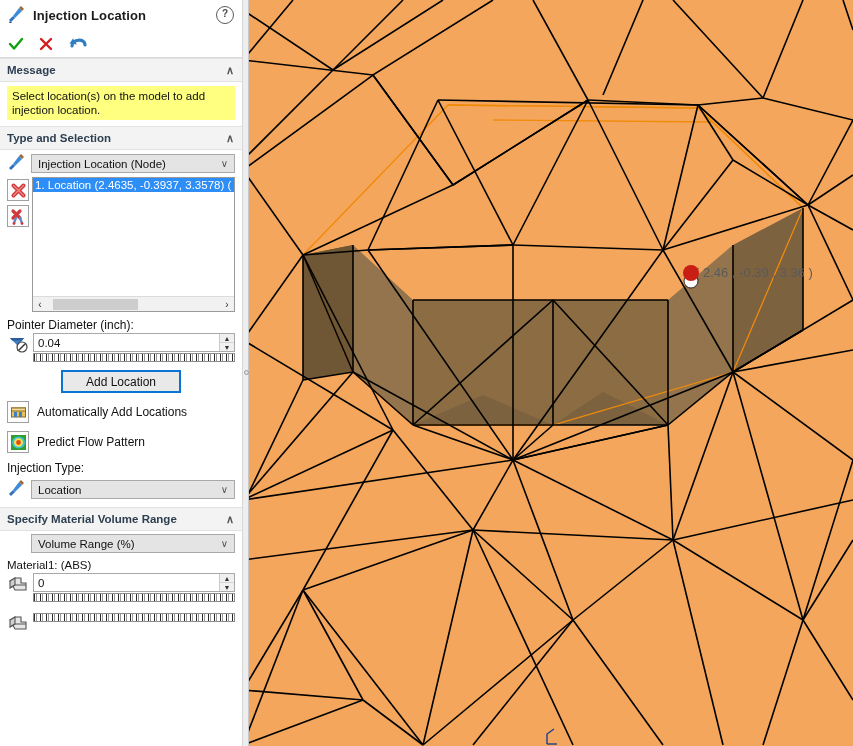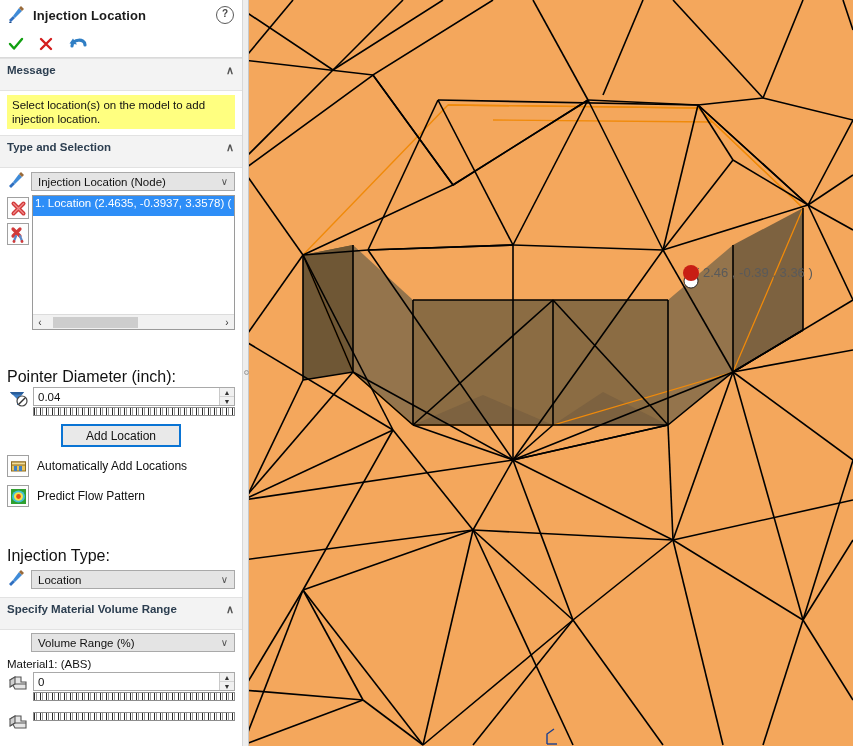--- a/index.html
+++ b/index.html
@@ -27,21 +27,21 @@
   .help-btn{width:16px;height:16px;border-radius:50%;border:1.4px solid #5a5a5a;
     color:#4a4a4a;font-size:10px;line-height:13px;text-align:center;font-weight:bold;
     cursor:pointer;}
 
   .pm-actions{height:27px;display:flex;align-items:center;gap:14px;padding:0 0 0 8px;
     border-bottom:1px solid #dadada;background:#ffffff;}
   .act{cursor:pointer;display:flex;align-items:center;justify-content:center;}
 
   .sect-head{
     height:22px;display:flex;align-items:center;justify-content:space-between;
-    padding:0 8px 9px 7px;background:#f3f3f3;
+    padding:0 8px 0 7px;background:#f3f3f3;
     border-top:1px solid #e2e2e2;border-bottom:1px solid #e2e2e2;
     font-weight:bold;color:#2c3e50;font-size:11.5px;
   }
   .sect-head .chev{color:#555;font-size:11px;font-weight:bold;}
 
   .msg-box{
     margin:4px 7px 6px 7px;background:#ffff80;
     padding:3px 5px;font-size:11.5px;line-height:14px;color:#111;
     min-height:28px;
   }
@@ -57,31 +57,31 @@
 
   .sel-area{display:flex;padding:0 7px 2px 7px;gap:3px;align-items:flex-start;}
   .icon-col{display:flex;flex-direction:column;gap:4px;padding-top:2px;}
   .icon-btn{width:22px;height:22px;border:1px solid #a0a0a0;background:#fdfdfd;
     display:flex;align-items:center;justify-content:center;cursor:pointer;box-sizing:border-box;}
   .listbox{
     flex:1;height:135px;border:1px solid #9a9a9a;background:#fff;
     position:relative;box-sizing:border-box;overflow:hidden;
   }
   .list-item-sel{
-    background:#2e8ef7;color:#fff;font-size:11.5px;height:20px;line-height:15px;
+    background:#2e8ef7;color:#fff;font-size:11.5px;height:14px;line-height:15px;
     padding:0 2px;white-space:nowrap;overflow:hidden;cursor:pointer;
   }
   .hscroll{position:absolute;left:0;bottom:0;width:100%;height:15px;
     background:#f1f1f1;border-top:1px solid #dcdcdc;display:flex;align-items:center;
     box-sizing:border-box;}
   .hs-arrow{width:14px;text-align:center;font-size:10px;color:#333;cursor:pointer;}
   .hs-track{flex:1;height:13px;background:#f1f1f1;position:relative;}
   .hs-thumb{position:absolute;left:6px;top:1px;height:11px;width:85px;background:#cdcdcd;cursor:pointer;}
 
-  .field-label{padding:4px 13px 1px 7px;font-size:16px;color:#111;margin-top:32px;}
+  .field-label{padding:4px 13px 1px 7px;font-size:12px;color:#111;}
 
   .spin-row{display:flex;align-items:flex-start;padding:0 7px 2px 7px;gap:4px;}
   .spin-wrap{flex:1;}
   .spin{display:flex;height:19px;border:1px solid #a9a9a9;background:#fff;box-sizing:border-box;}
   .spin input{
     flex:1;border:0;outline:0;font-family:"Liberation Sans",sans-serif;
     font-size:11.5px;padding:0 4px;color:#111;background:transparent;width:10px;
   }
   .spin .btns{width:14px;border-left:1px solid #c9c9c9;display:flex;flex-direction:column;}
   .spin .btns div{flex:1;display:flex;align-items:center;justify-content:center;

